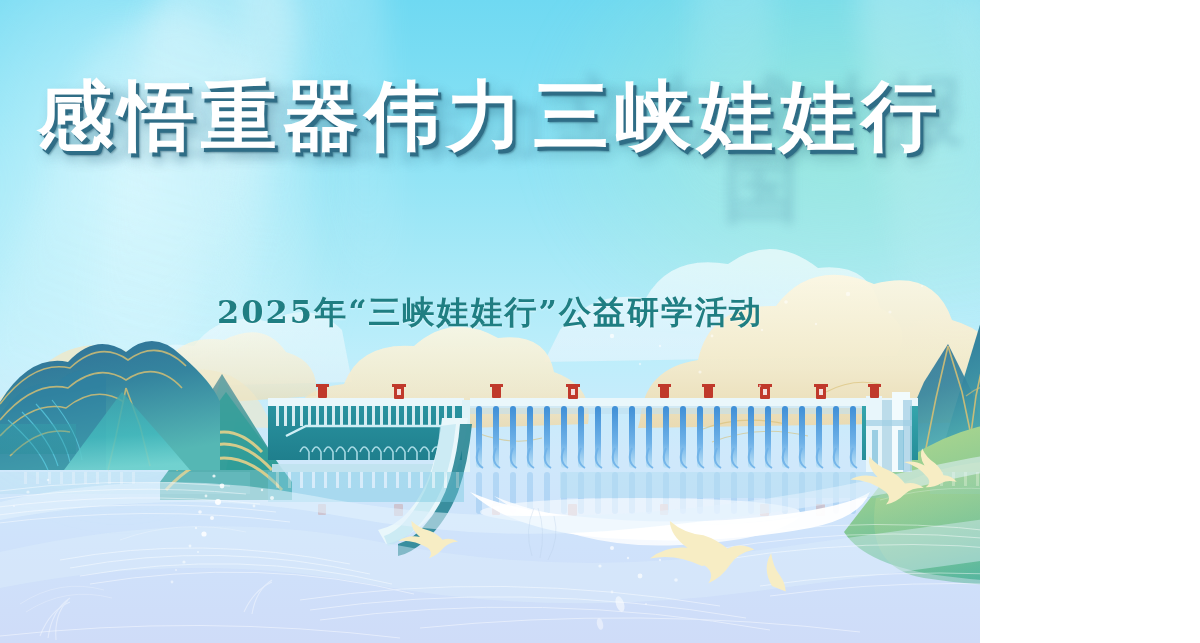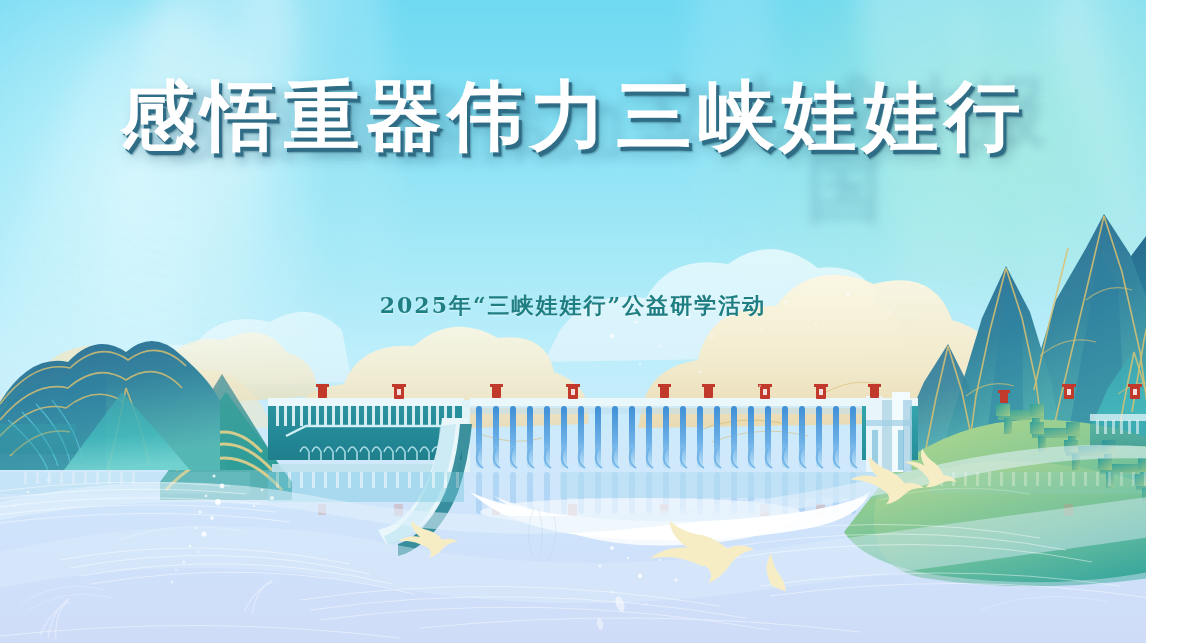--- a/index.html
+++ b/index.html
@@ -1,20 +1,20 @@
 <!DOCTYPE html>
 <html><head>
 <meta charset="utf-8">
 <style>
   html,body{margin:0;padding:0;background:#fff;}
   body{font-family:"Liberation Sans","DejaVu Sans",sans-serif;}
 
   #banner{
     position:relative;
-    width:1146px;height:643px;
+    width:980px;height:643px;
     overflow:hidden;
     background:linear-gradient(180deg,#6fd9f2 0%,#84e0f4 18%,#a6e9f7 40%,#bdeefb 55%,#cfe9fb 70%,#cfe2fb 85%,#cfdcf8 100%);
   }
 
   
   .sky-layer{position:absolute;inset:0;pointer-events:none;}
 
   .ray{
     position:absolute;
     background:linear-gradient(180deg,rgba(255,255,255,.55),rgba(255,255,255,.05));
@@ -76,21 +76,21 @@
     transform:translate(26px,10px);
     z-index:-1;
   }
 
   .subtitle{
     position:absolute;left:0;right:0;top:291px;
     text-align:center;
     z-index:40;
     font-family:"DejaVu Serif","Liberation Serif",serif;
     font-weight:bold;
-    font-size:22px;
+    font-size:32px;
     letter-spacing:2px;
     color:#1f7e82;
     text-shadow:0 1px 2px rgba(255,255,255,.55);
   }
 </style>
 </head>
 <body>
 
 <div id="banner">
 

